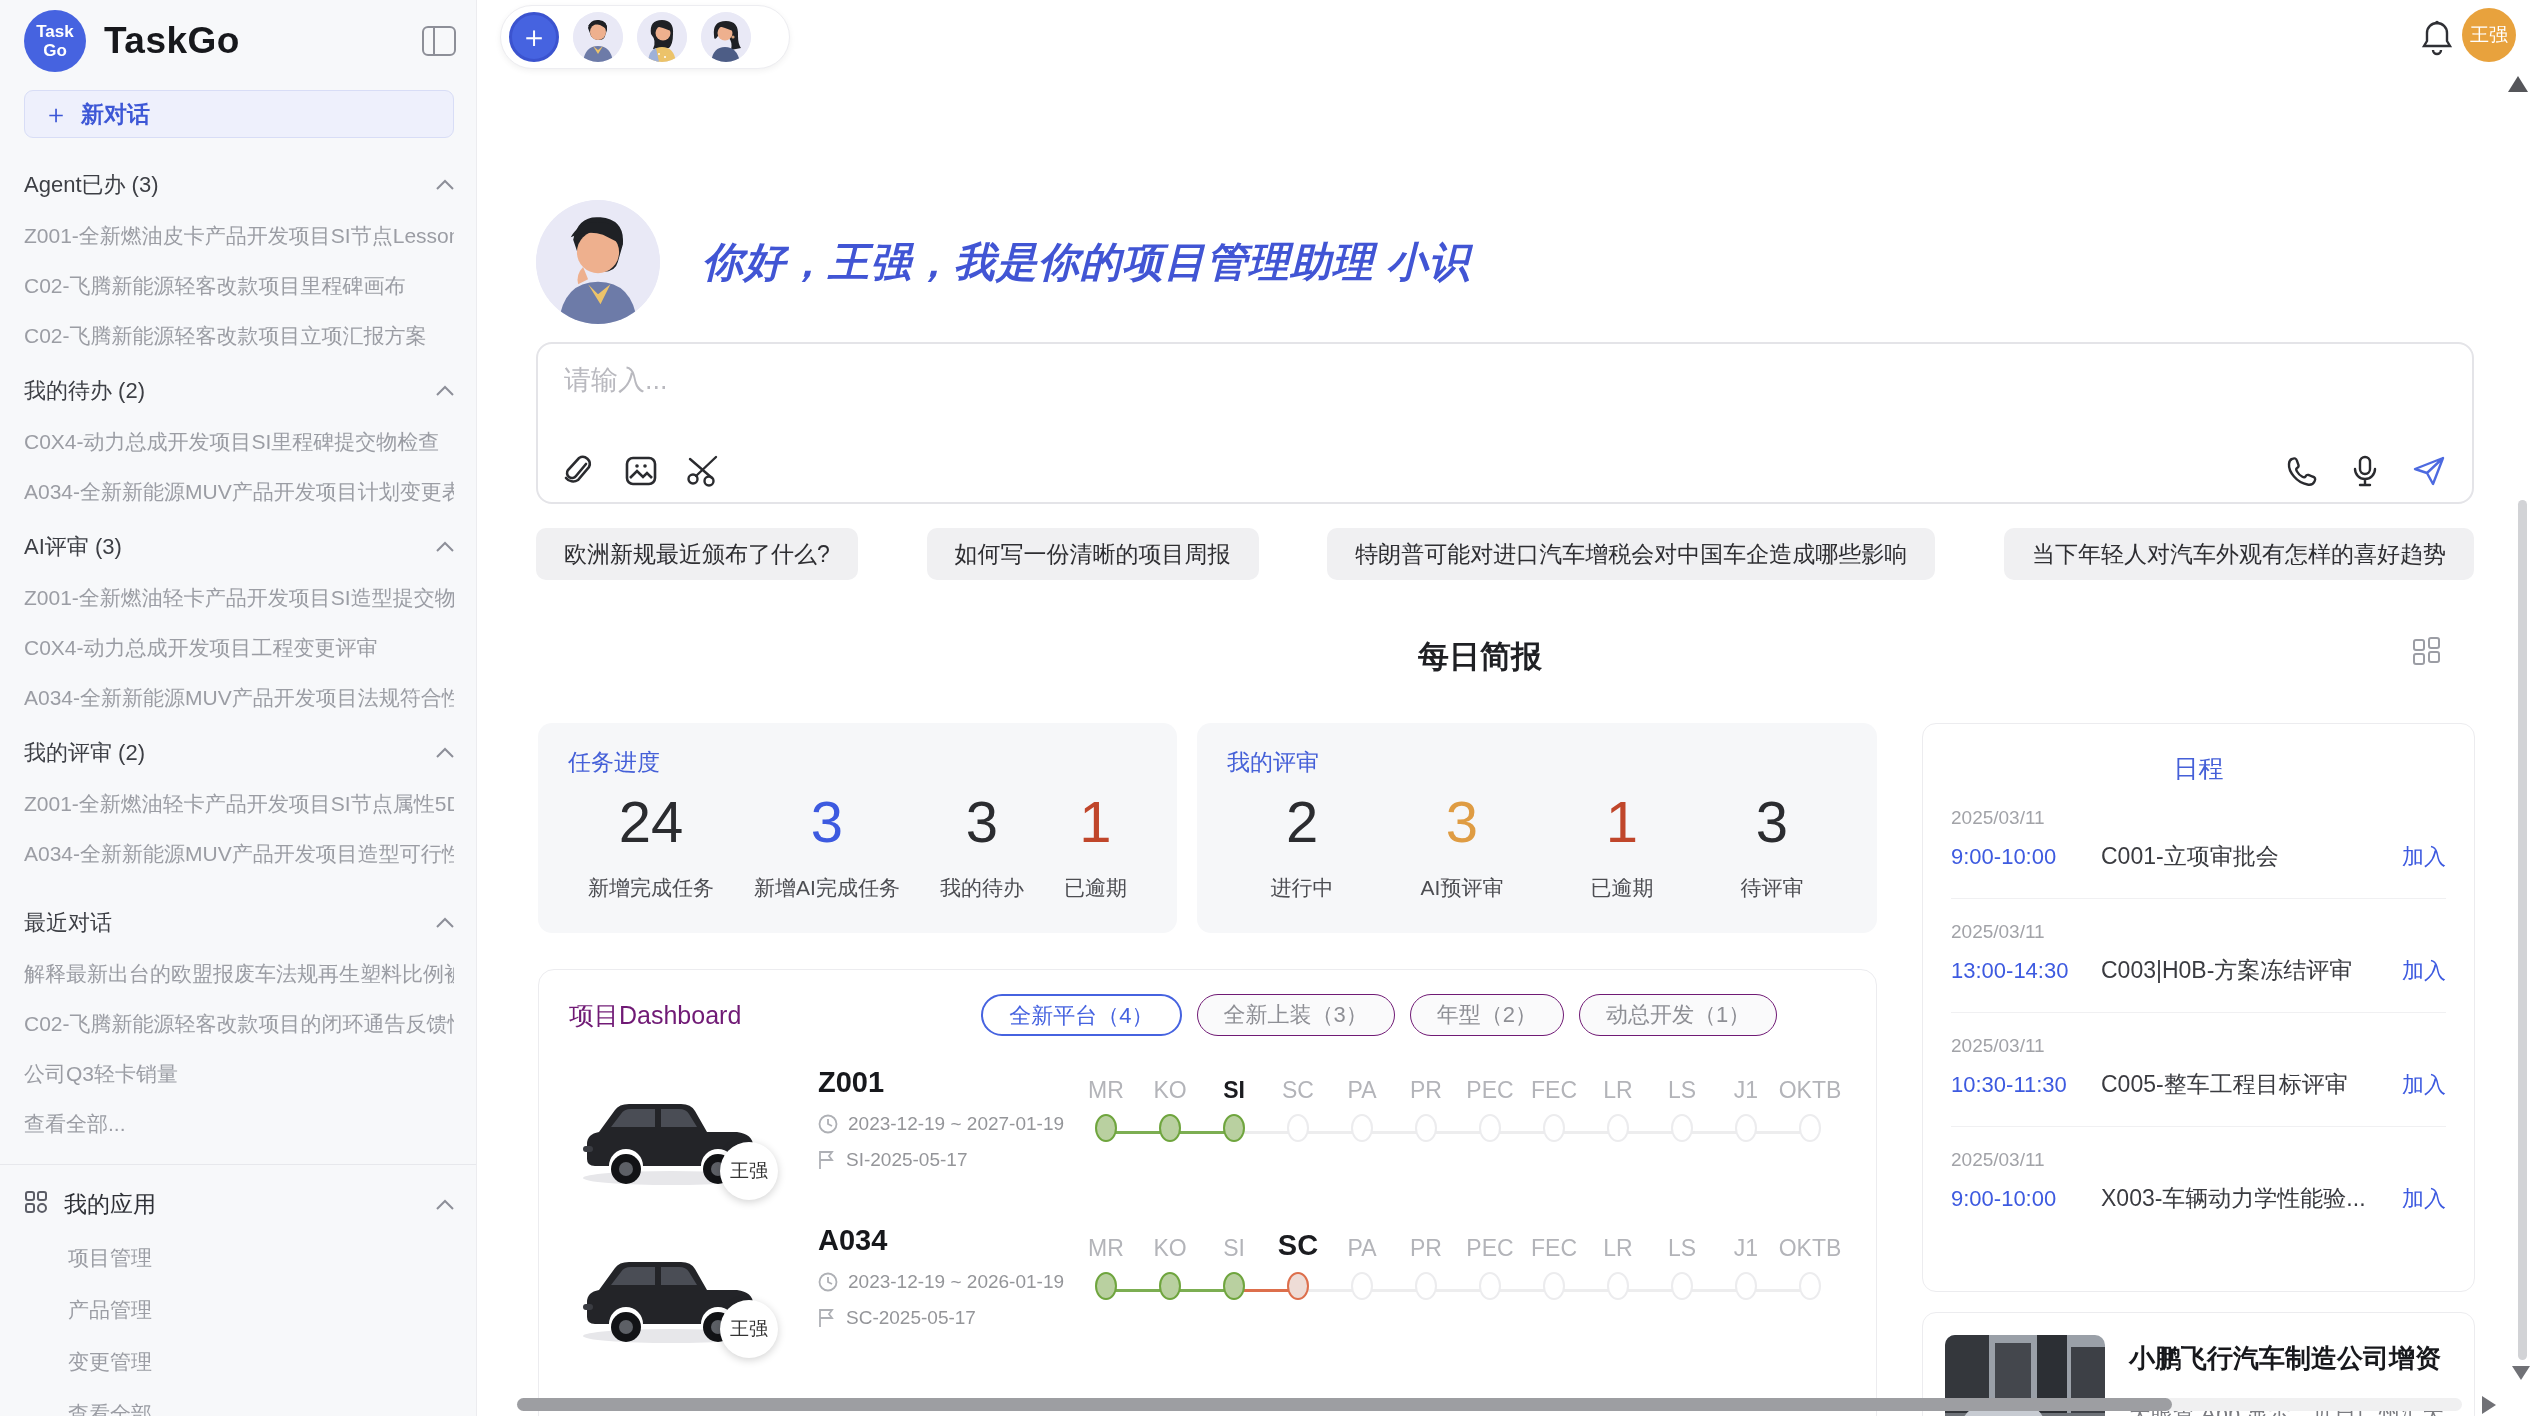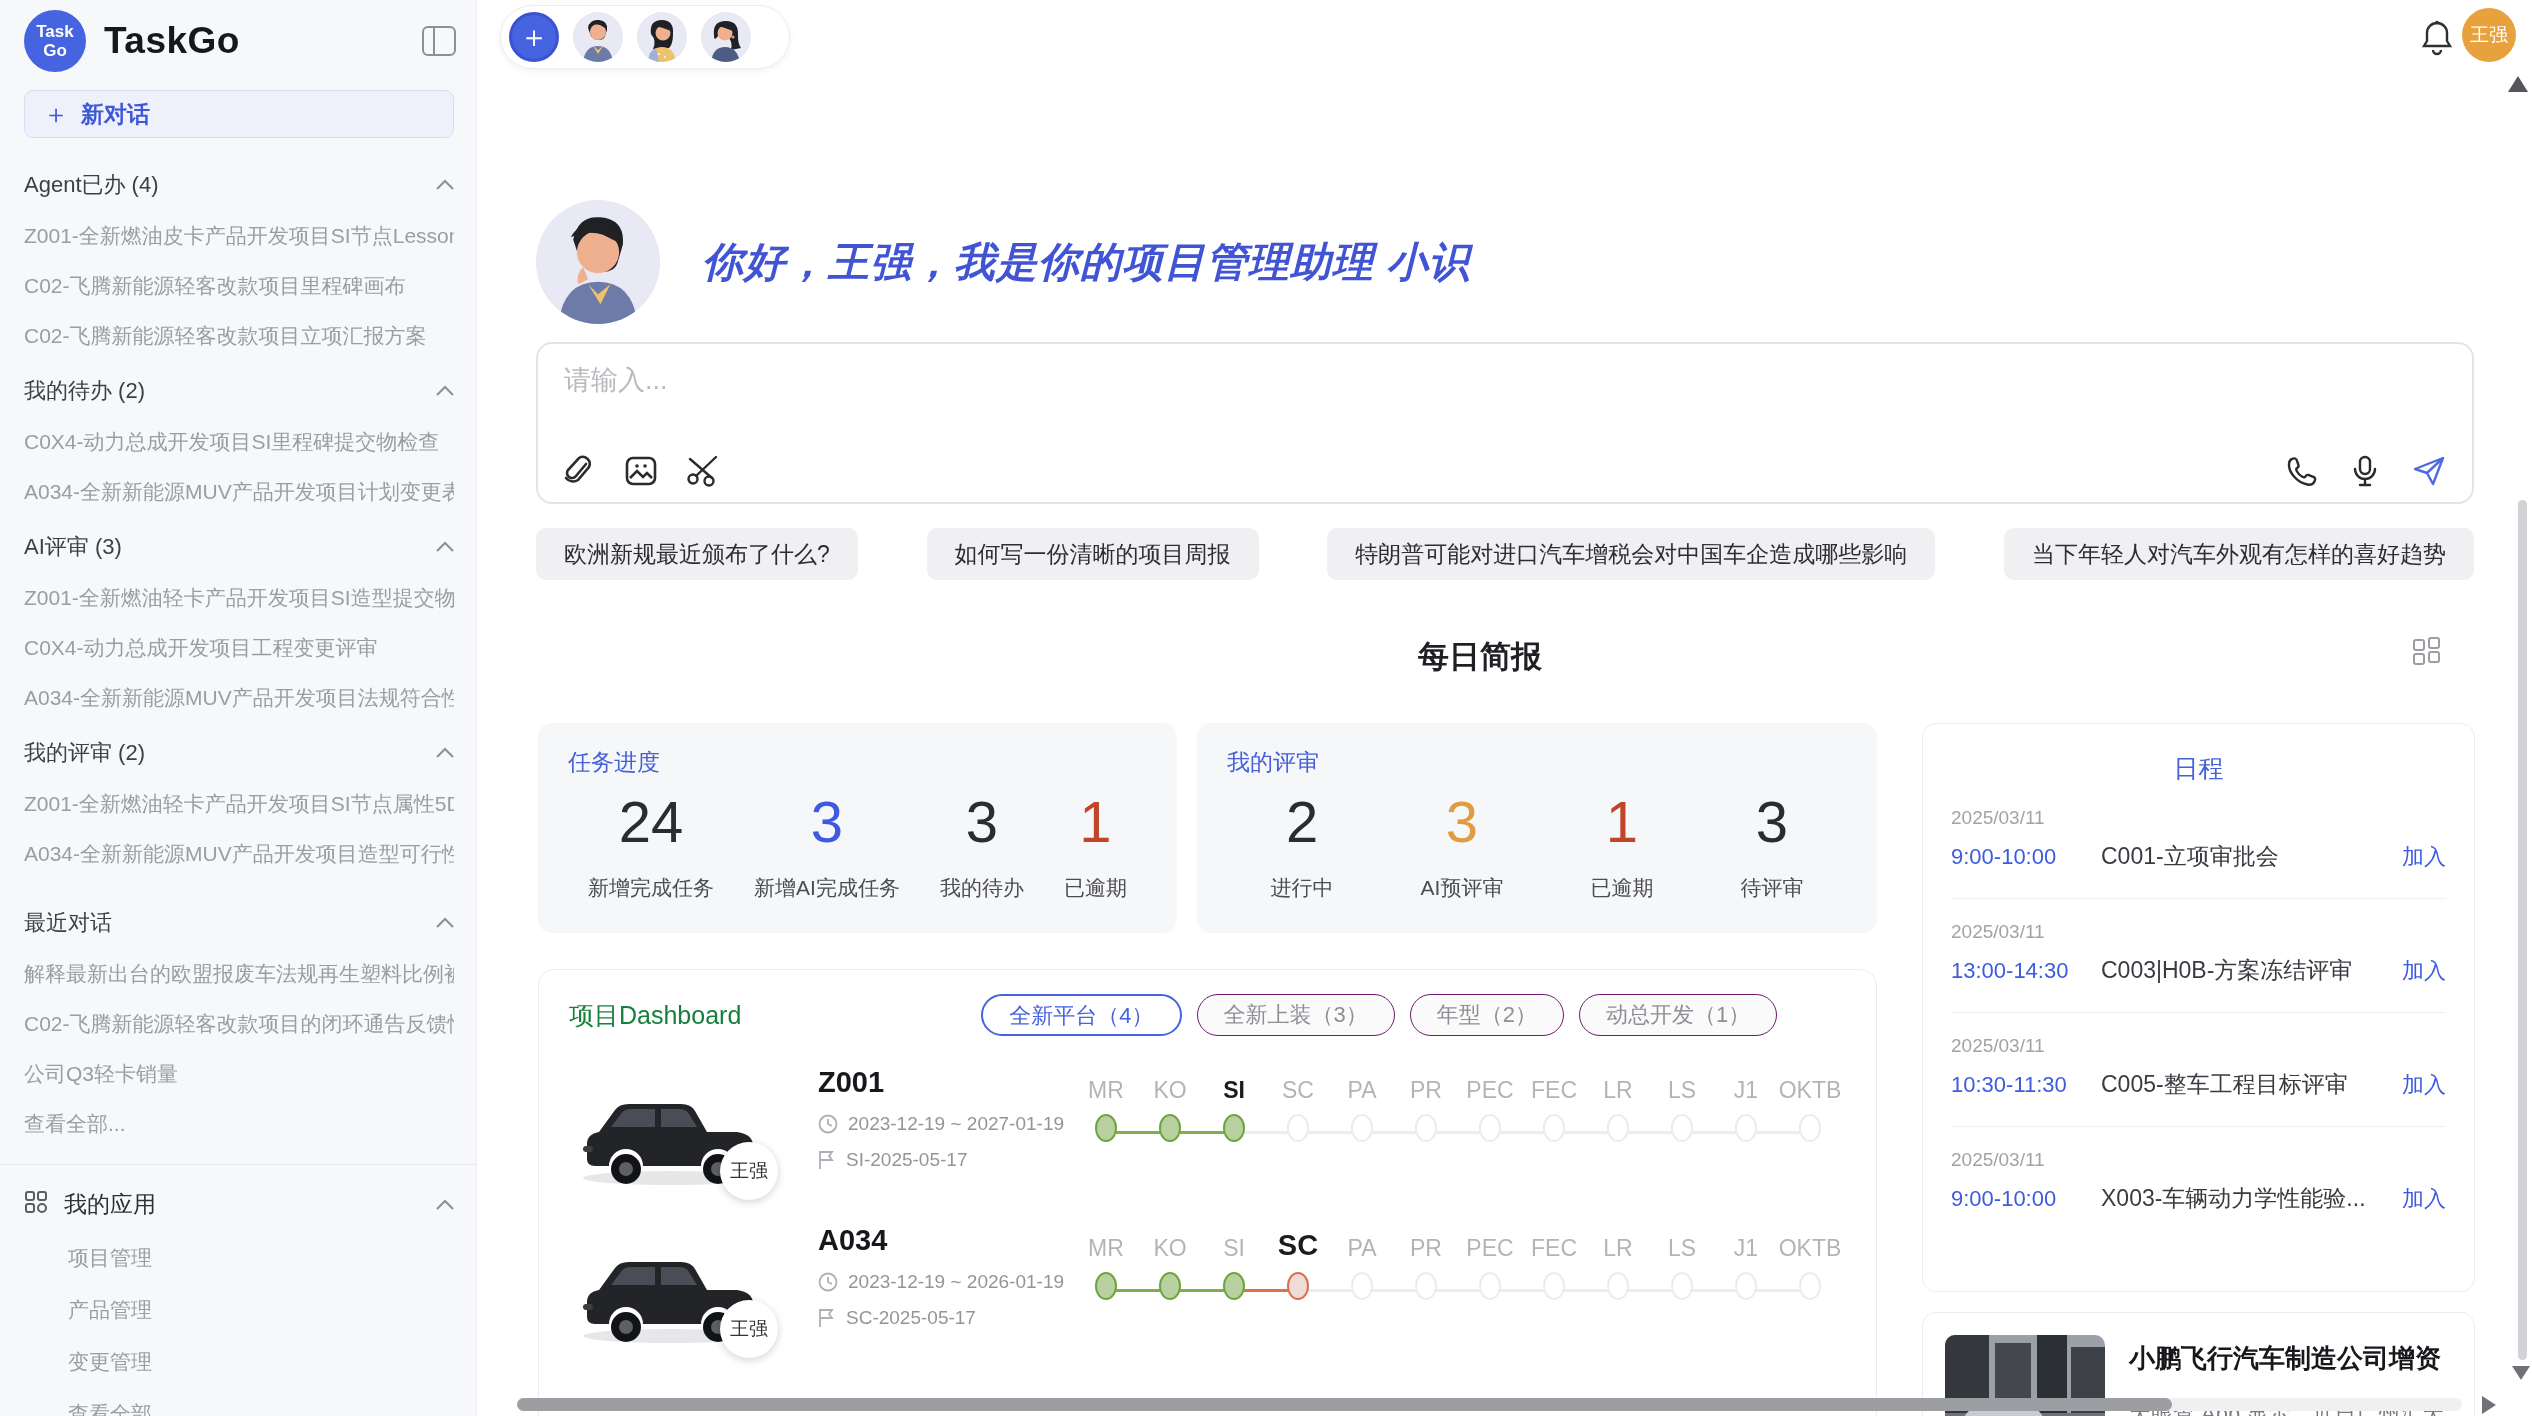--- a/index.html
+++ b/index.html
@@ -64,21 +64,21 @@
   .sch-item:last-of-type{border-bottom:none;}
   .sch-date{font-size:19px;color:#a2a3a8;}
   .sch-row{display:flex;align-items:center;margin-top:12px;}
   .sch-time{width:150px;font-size:22px;color:#3d5ae0;}
   .sch-name{flex:1;font-size:23px;color:#3a3b40;white-space:nowrap;overflow:hidden;}
   .sch-join{font-size:22px;color:#3d5ae0;cursor:pointer;}
   .sch-all{text-align:center;font-size:23px;color:#3d5ae0;padding:10px 0 0 0;cursor:pointer;}
   
   .dash{position:absolute;left:538px;top:969px;width:1339px;height:600px;background:#fff;border:1px solid #ececef;border-radius:16px;box-sizing:border-box;padding:24px 30px;}
   .dash-head{display:flex;align-items:center;}
-  .dash-title{font-size:25px;color:#15803d;font-weight:500;}
+  .dash-title{font-size:25px;color:#701a75;font-weight:500;}
   .tabs{display:flex;gap:15px;margin-left:240px;}
   .tab{height:42px;line-height:40px;padding:0 26px;border-radius:999px;font-size:22px;box-sizing:border-box;cursor:pointer;}
   .tab.active{border:2px solid #4663e0;color:#4663e0;background:#fff;}
   .tab.idle{border:1px solid #701a75;color:#8e8f95;background:#fafafb;}
   .proj{display:flex;margin-top:30px;align-items:flex-start;}
   .car-wrap{position:relative;width:205px;height:128px;flex:0 0 auto;}
   .car-wrap svg{width:100%;height:100%;display:block;}
   .owner{position:absolute;right:-4px;bottom:-6px;width:58px;height:58px;border-radius:50%;background:#fff;box-shadow:0 2px 8px rgba(0,0,0,.18);display:flex;align-items:center;justify-content:center;font-size:19px;color:#333;}
   .p-info{margin-left:44px;width:250px;flex:0 0 auto;}
   .p-name{font-size:29px;font-weight:700;color:#17181c;}
@@ -125,21 +125,21 @@
     <div class="collapse"></div>
   </div>
 
   <div class="new-chat">
     <span class="plus">＋</span>
     <span>新对话</span>
   </div>
 
   <div class="side-scroll">
     <div class="sec-head">
-      <span>Agent已办 (4)</span>
+      <span>Agent已办 (3)</span>
       <span class="chev">
           <svg width="18" height="10" viewBox="0 0 18 10">
             <polyline points="1,9 9,1 17,9" fill="none" stroke="#8d8f98" stroke-width="2"></polyline>
           </svg>
         </span>
     </div>
     <div class="side-item">Z001-全新燃油皮卡产品开发项目SI节点Lesson Learn报告</div>
     <div class="side-item">C02-飞腾新能源轻客改款项目里程碑画布</div>
     <div class="side-item">C02-飞腾新能源轻客改款项目立项汇报方案</div>
 

